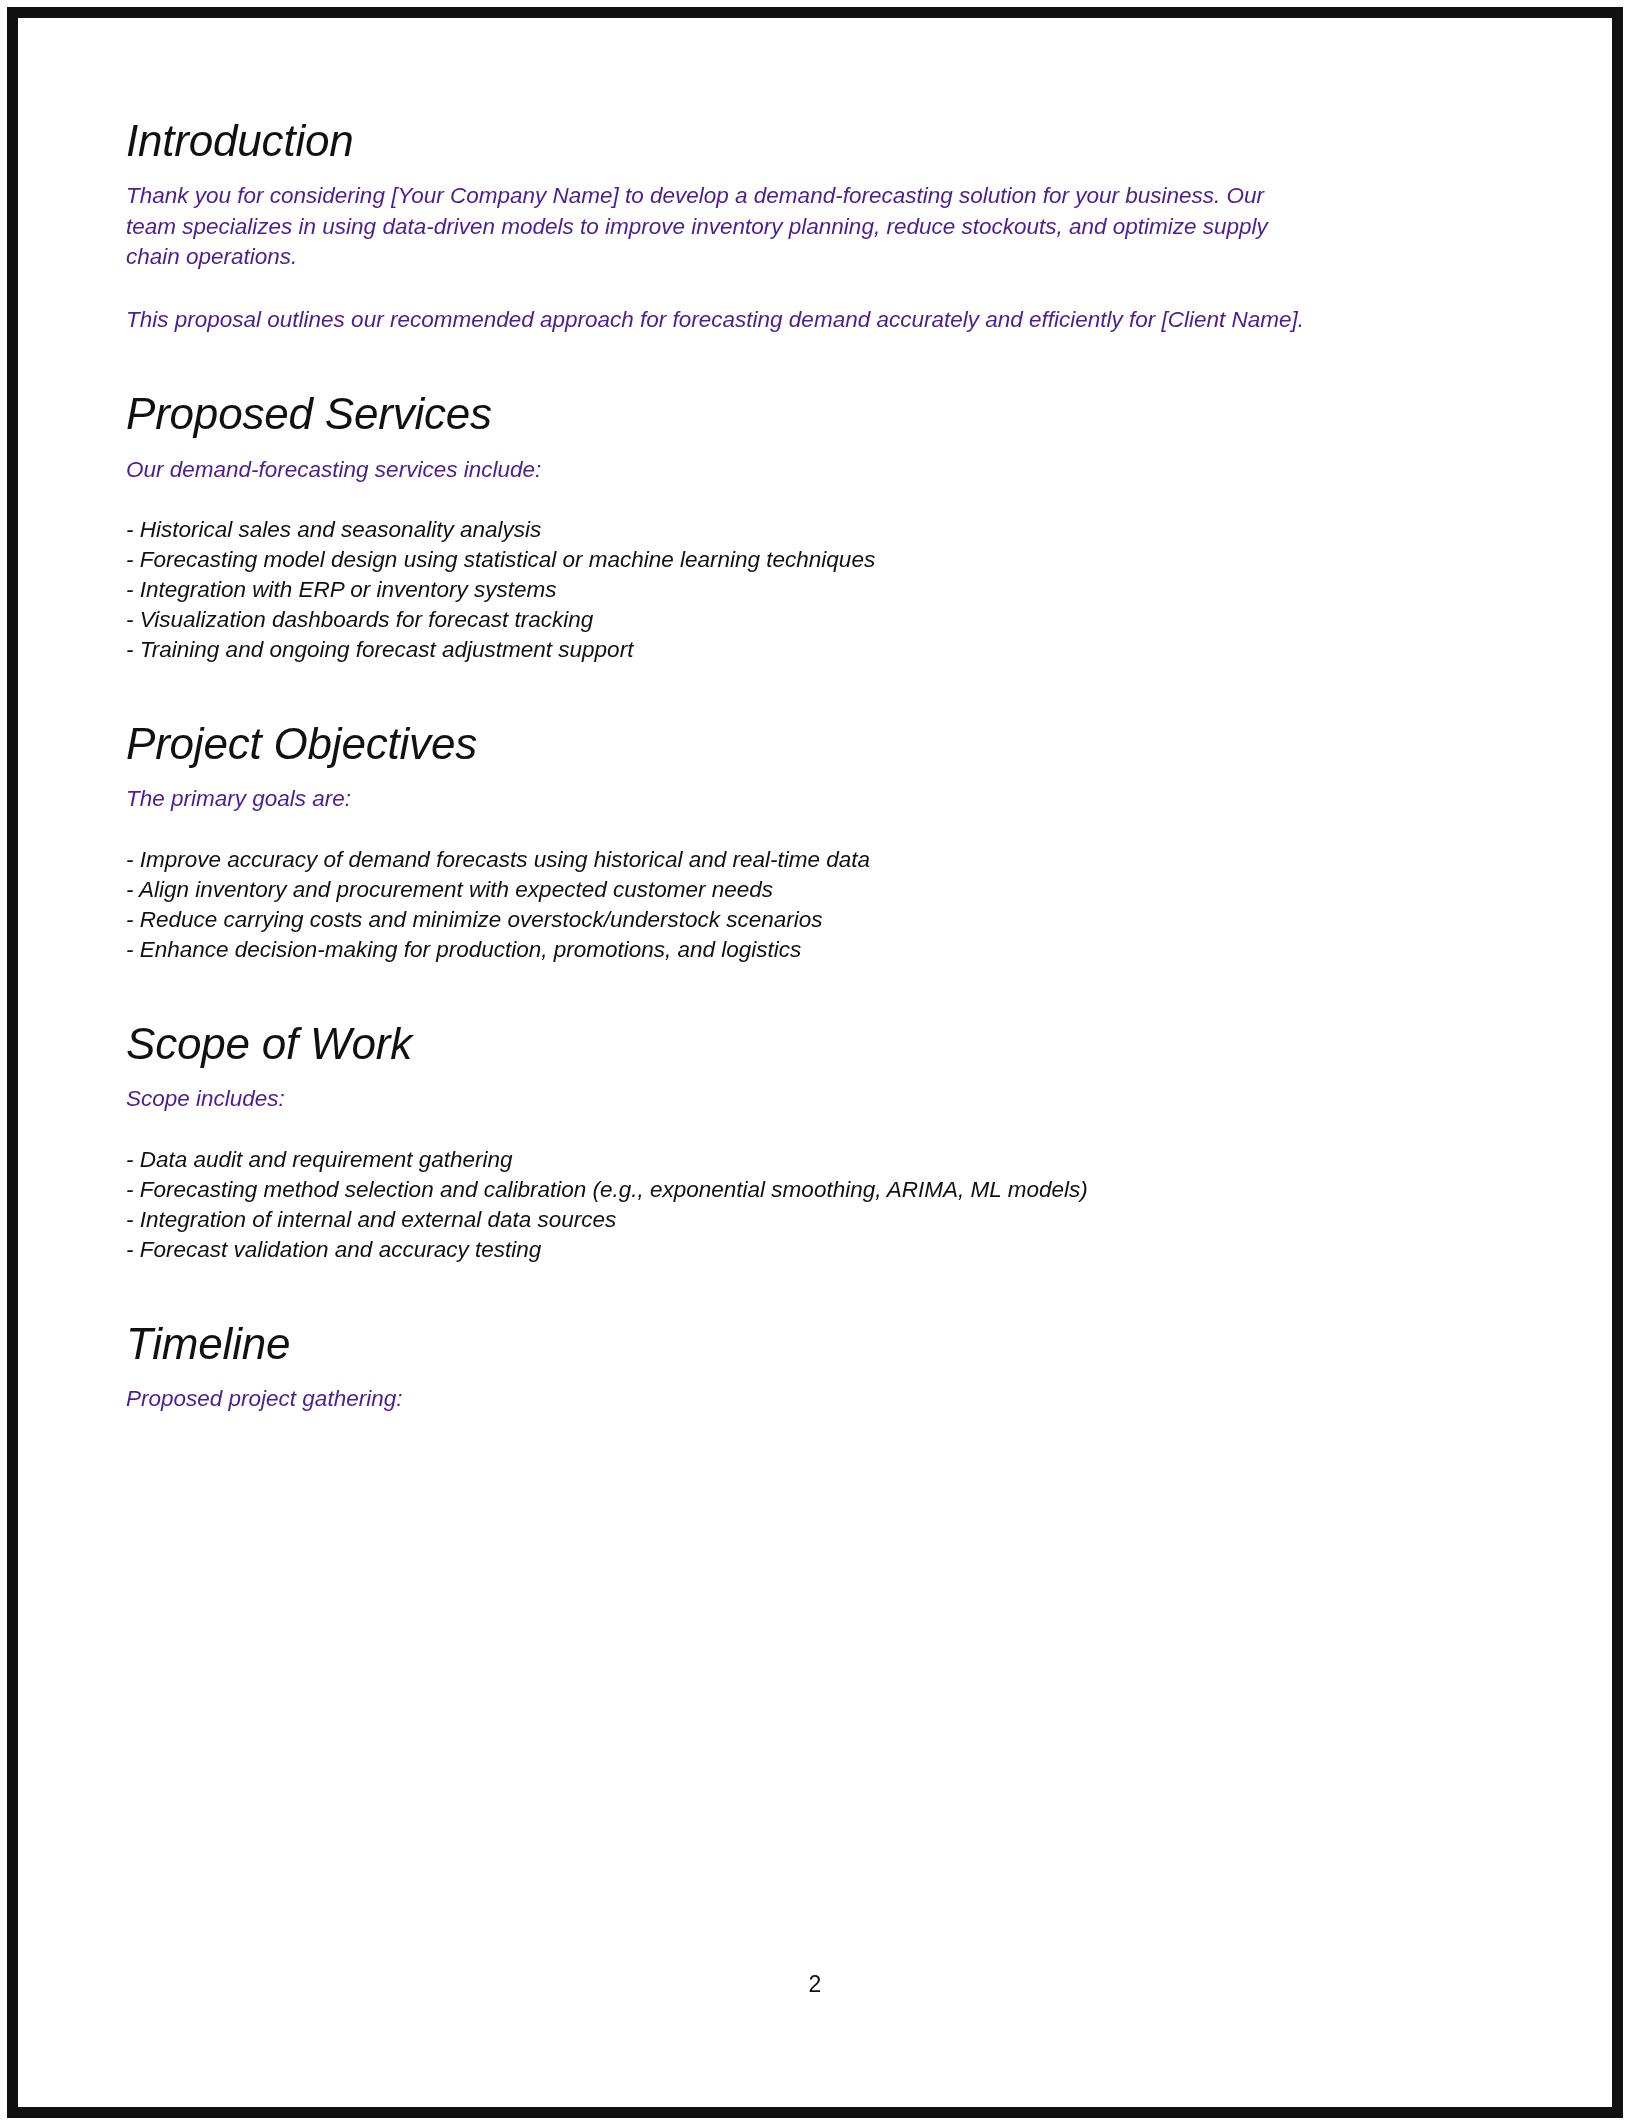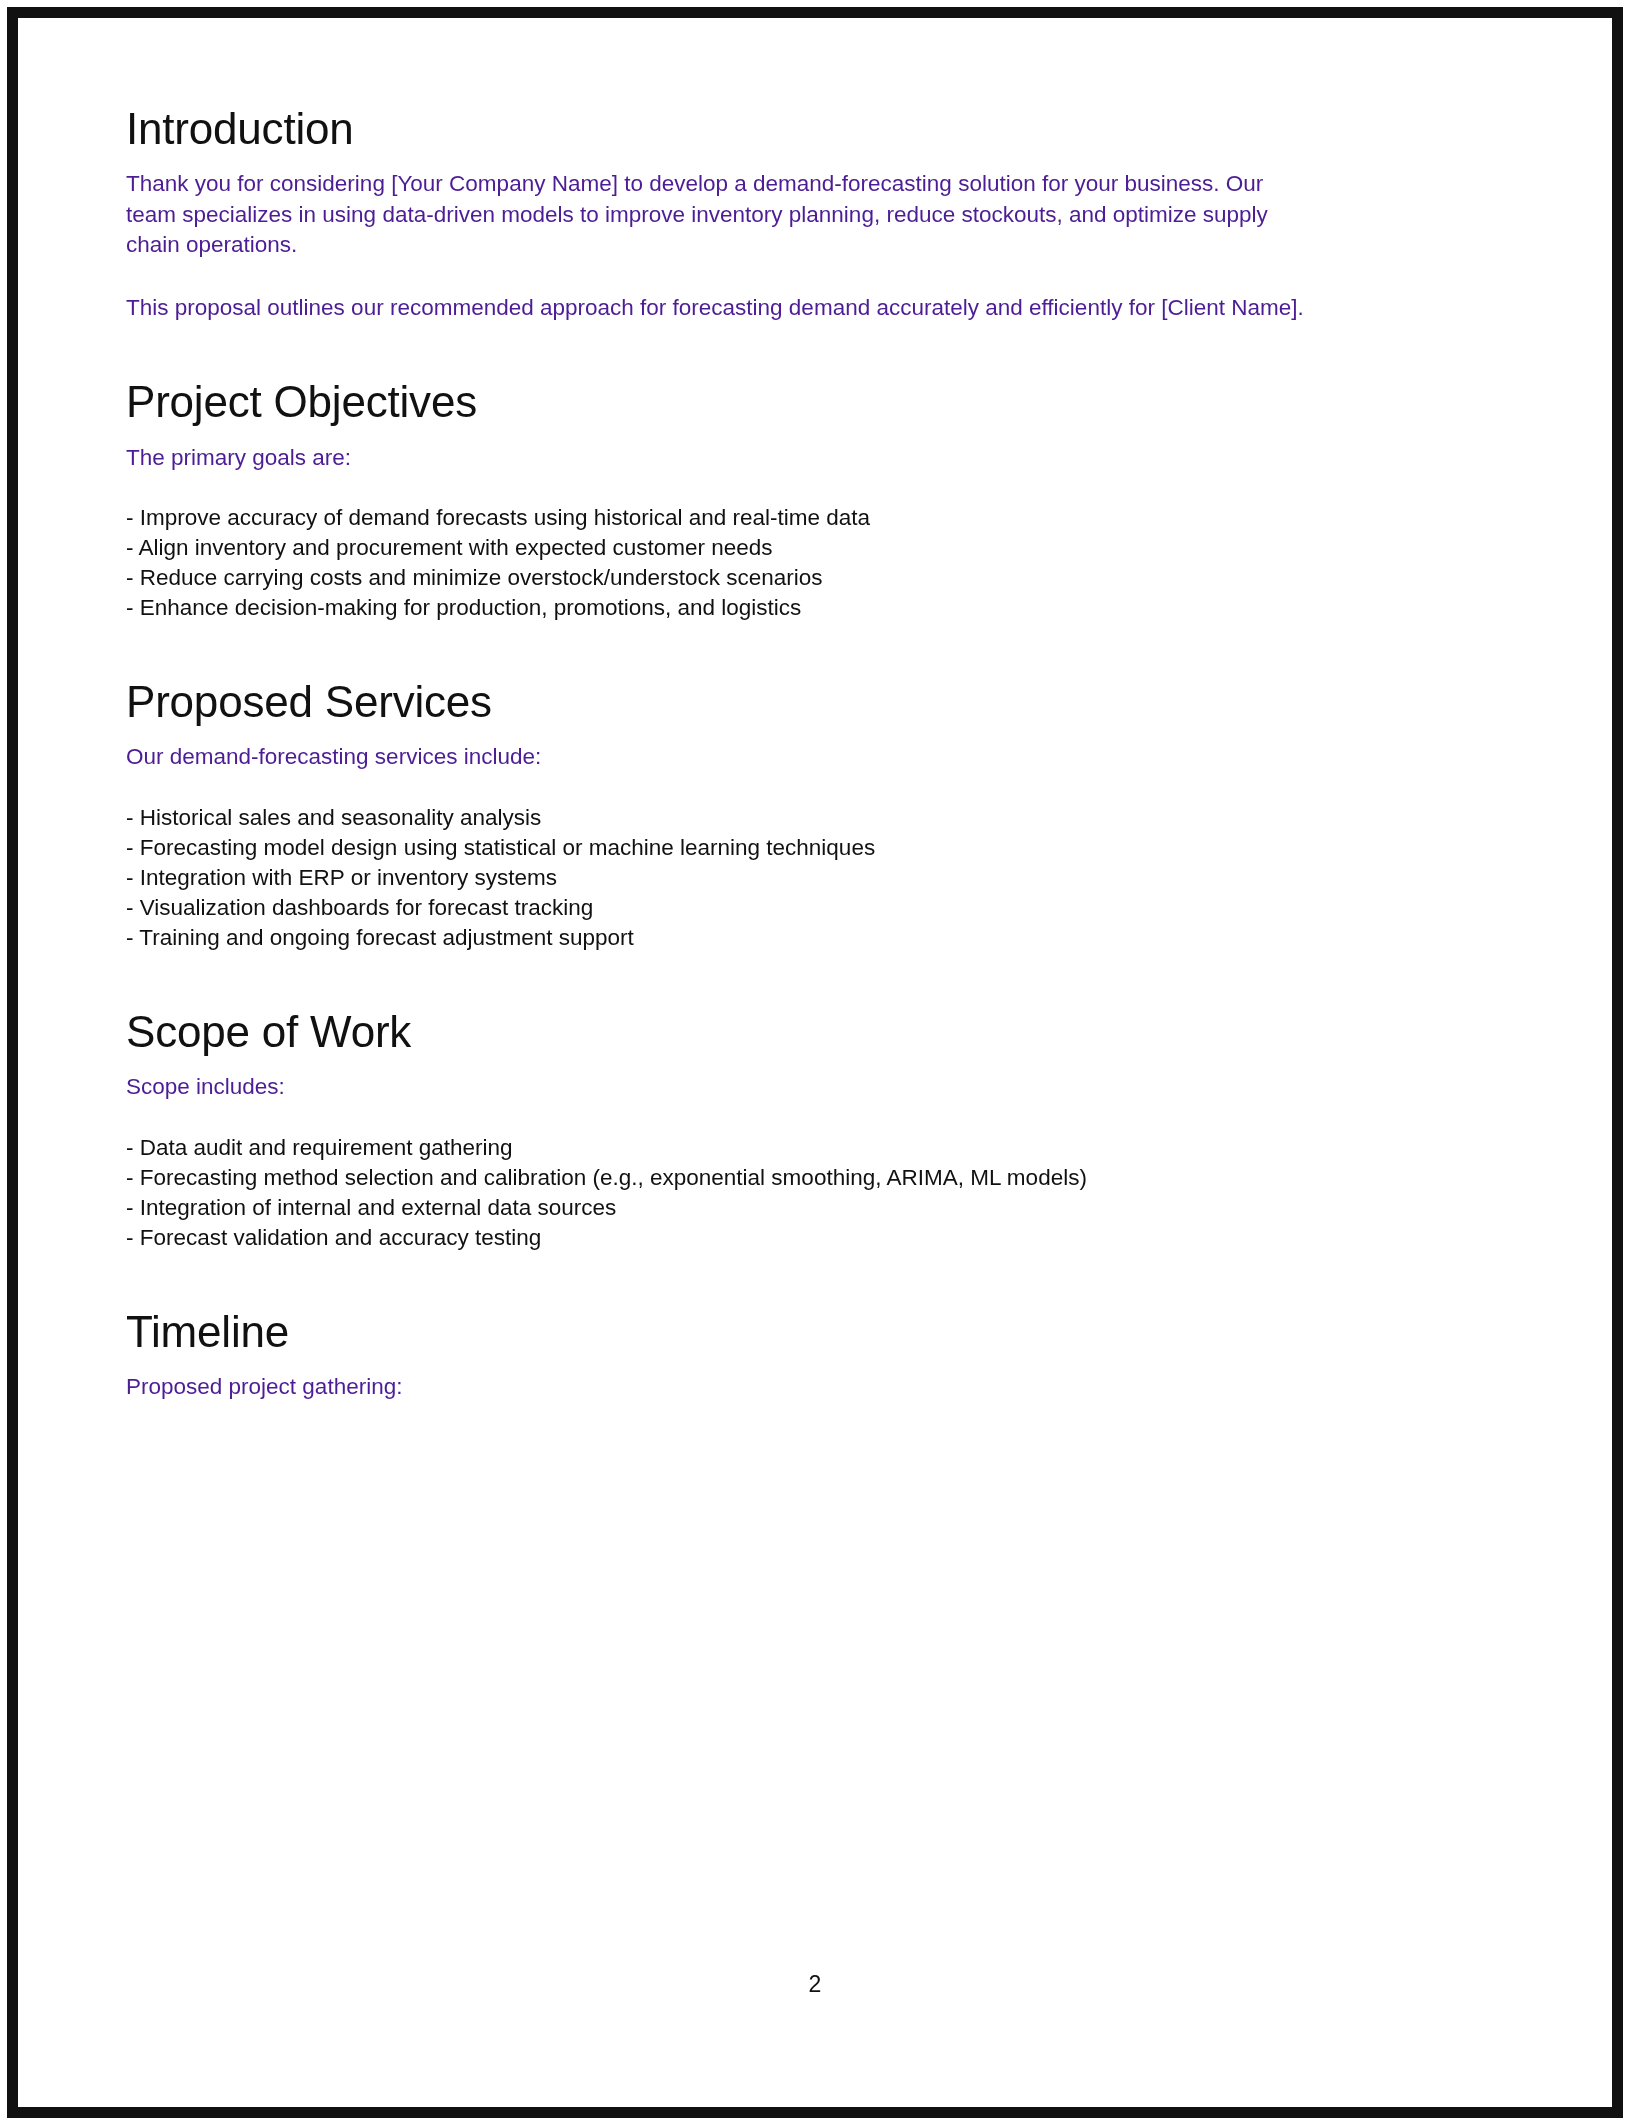--- a/index.html
+++ b/index.html
@@ -38,23 +38,24 @@
   .page-surface {
     position: absolute;
     inset: 0;
     background: #ffffff;
   }
 
   
   .doc {
     position: absolute;
     left: 108px;
-    top: 86px;
+    top: 98px;
     width: 1300px;
     color: #000000;
+    font-style: italic;
   }
 
   .section {
     margin: 0;
   }
 
   h1.section-heading {
     font-size: 44px;
     font-weight: 400;
     line-height: 1.12;
@@ -114,38 +115,38 @@
   <div class="page-border">
     <div class="page-surface">
 
       <div class="doc">
           <div class="section">
             <h1 class="section-heading">Introduction</h1>
             <p class="para">Thank you for considering [Your Company Name] to develop a demand-forecasting solution for your business. Our team specializes in using data-driven models to improve inventory planning, reduce stockouts, and optimize supply chain operations.</p>
             <p class="para">This proposal outlines our recommended approach for forecasting demand accurately and efficiently for [Client Name].</p>
           </div>
           <div class="section">
-            <h1 class="section-heading">Project Objectives</h1>
-            <p class="para">The primary goals are:</p>
-            <ul class="dash-list">
-              <li>- Improve accuracy of demand forecasts using historical and real-time data</li>
-              <li>- Align inventory and procurement with expected customer needs</li>
-              <li>- Reduce carrying costs and minimize overstock/understock scenarios</li>
-              <li>- Enhance decision-making for production, promotions, and logistics</li>
-            </ul>
-          </div>
-          <div class="section">
             <h1 class="section-heading">Proposed Services</h1>
             <p class="para">Our demand-forecasting services include:</p>
             <ul class="dash-list">
               <li>- Historical sales and seasonality analysis</li>
               <li>- Forecasting model design using statistical or machine learning techniques</li>
               <li>- Integration with ERP or inventory systems</li>
               <li>- Visualization dashboards for forecast tracking</li>
               <li>- Training and ongoing forecast adjustment support</li>
+            </ul>
+          </div>
+          <div class="section">
+            <h1 class="section-heading">Project Objectives</h1>
+            <p class="para">The primary goals are:</p>
+            <ul class="dash-list">
+              <li>- Improve accuracy of demand forecasts using historical and real-time data</li>
+              <li>- Align inventory and procurement with expected customer needs</li>
+              <li>- Reduce carrying costs and minimize overstock/understock scenarios</li>
+              <li>- Enhance decision-making for production, promotions, and logistics</li>
             </ul>
           </div>
           <div class="section">
             <h1 class="section-heading">Scope of Work</h1>
             <p class="para">Scope includes:</p>
             <ul class="dash-list">
               <li>- Data audit and requirement gathering</li>
               <li>- Forecasting method selection and calibration (e.g., exponential smoothing, ARIMA, ML models)</li>
               <li>- Integration of internal and external data sources</li>
               <li>- Forecast validation and accuracy testing</li>

